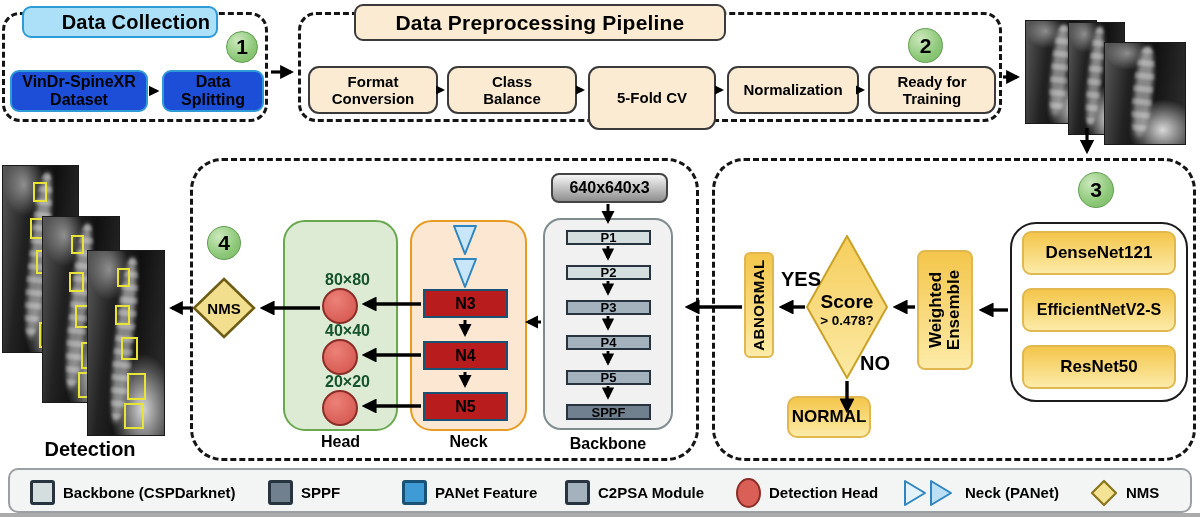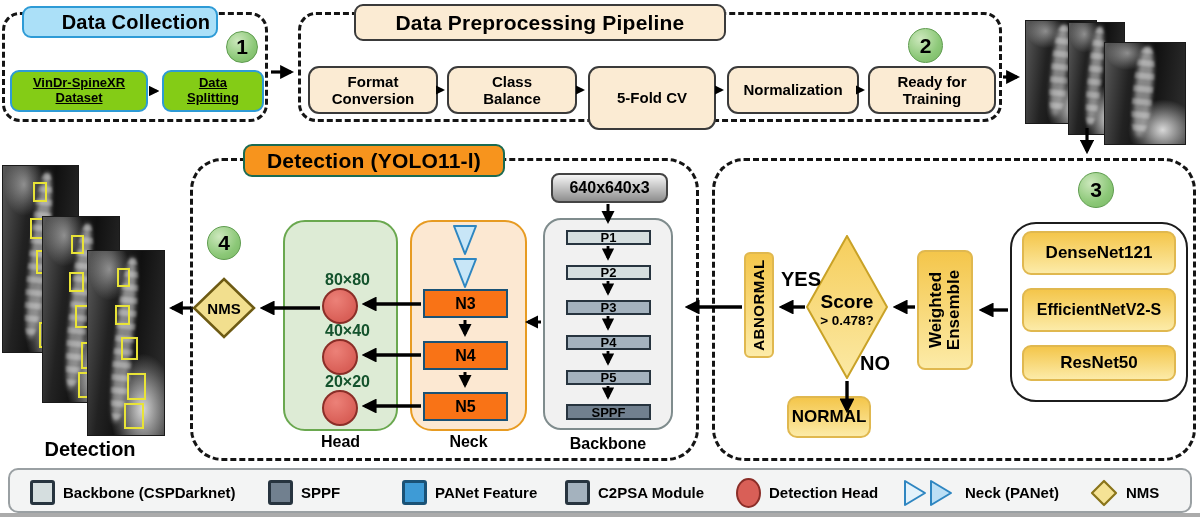--- a/index.html
+++ b/index.html
@@ -33,37 +33,37 @@
     font-size:21px; z-index:3; border:1.5px solid #5E9C4E;
     background:radial-gradient(circle at 35% 30%, #CDE8BD, #8CC878 60%, #79B763); }
   #step1 { left:226px;  top:31px;  width:32px; height:32px; }
   #step2 { left:908px;  top:28px;  width:35px; height:35px; }
   #step3 { left:1078px; top:172px; width:36px; height:36px; }
   #step4 { left:207px;  top:226px; width:34px; height:34px; }
 
   
   .node { position:absolute; display:flex; align-items:center; justify-content:center;
     text-align:center; white-space:pre-line; line-height:1.15; z-index:2; border-radius:9px; }
-  .blue-node  { background:#84cc16; border:2px solid #2E9BD6; font-size:13px;text-decoration:underline; }
+  .blue-node  { background:#1d4ed8; border:2px solid #2E9BD6; font-size:16px; }
   .cream-node { background:#FBEBD3; border:2px solid #3A3A3A; font-size:15px; border-radius:11px; }
   #vindr { left:10px;  top:70px; width:138px; height:42px; }
   #split { left:162px; top:70px; width:102px; height:42px; }
   #pp0 { left:308px; top:66px; width:130px; height:48px; }
   #pp1 { left:447px; top:66px; width:130px; height:48px; }
   #pp2 { left:588px; top:66px; width:128px; height:64px; }
   #pp3 { left:727px; top:66px; width:132px; height:48px; }
   #pp4 { left:868px; top:66px; width:128px; height:48px; }
 
   
   .gold-grad { background:linear-gradient(#F4C64B, #FCEBA8); border:2px solid #E0B84F; }
   #models-wrap { position:absolute; left:1010px; top:222px; width:178px; height:180px;
     background:#fff; border:2px solid #1c1c1c; border-radius:26px; z-index:1; }
   #model0 { left:1022px; top:231px; width:154px; height:44px; font-size:17px; }
   #model1 { left:1022px; top:288px; width:154px; height:44px; font-size:16px; }
-  #model2 { left:1022px; top:345px; width:154px; height:36px; font-size:17px; }
+  #model2 { left:1022px; top:345px; width:154px; height:44px; font-size:17px; }
   #ensemble { position:absolute; left:917px; top:250px; width:56px; height:120px; border-radius:8px; z-index:2; }
   #abnormal { position:absolute; left:744px; top:252px; width:30px; height:106px; border-radius:6px; z-index:2; }
   .vtext { position:absolute; left:50%; top:50%; width:max-content;
     transform:translate(-50%,-50%) rotate(-90deg); white-space:pre-line;
     text-align:center; line-height:1.05; }
   #ensemble .vtext { font-size:17px; }
   #abnormal .vtext { font-size:15px; letter-spacing:.5px; }
   #score-diamond { position:absolute; left:806px; top:235px; width:82px; height:144px; z-index:2; }
   .score-text { position:absolute; inset:0; display:flex; flex-direction:column;
     align-items:center; justify-content:center; padding-top:4px; }
@@ -84,21 +84,21 @@
     background:linear-gradient(#F6F6F6, #8E8E8E); border:2px solid #444; border-radius:8px; z-index:2; }
   .p-block { position:absolute; left:566px; width:85px; height:15px; display:flex;
     align-items:center; justify-content:center; font-size:13px; border:2px solid #27343F; z-index:2; }
   .p-light { background:#D5DEDF; }
   .p-mid   { background:#A4B2BE; }
   .p-sppf  { background:#71808F; }
   #p0 { top:230px; } #p1 { top:265px; } #p2 { top:300px; }
   #p3 { top:335px; } #p4 { top:370px; } #p5 { top:404px; height:16px; }
   .n-block { position:absolute; left:423px; width:85px; height:29px; display:flex;
     align-items:center; justify-content:center; font-size:16px;
-    background:#f97316; border:2px solid #1A5276; z-index:2; }
+    background:#b91c1c; border:2px solid #1A5276; z-index:2; }
   #n0 { top:289px; } #n1 { top:341px; } #n2 { top:392px; }
   .tri { position:absolute; width:26px; height:33px; z-index:2; }
   #tri0 { left:452px; top:224px; } #tri1 { left:452px; top:257px; }
   .dot { position:absolute; left:322px; width:36px; height:36px; border-radius:50%;
     background:radial-gradient(circle at 38% 32%, #EC8178, #D95F57 70%); border:2px solid #8B2E28; z-index:2; }
   #dot0 { top:288px; } #dot1 { top:339px; } #dot2 { top:390px; }
   .scale-label { position:absolute; width:60px; text-align:right; font-size:16px;
     color:#14532d; z-index:2; }
   #scale0 { left:310px; top:271px; } #scale1 { left:310px; top:322px; } #scale2 { left:310px; top:373px; }
   .group-label { position:absolute; font-size:16px; z-index:2; text-align:center; }
@@ -155,21 +155,20 @@
 
 <div class="canvas">
 
   <div class="dashed" id="dc-box"></div>
   <div class="dashed" id="pp-box"></div>
   <div class="dashed" id="det-box"></div>
   <div class="dashed" id="cls-box"></div>
 
   <div class="sec-title" id="dc-title">Data Collection</div>
   <div class="sec-title" id="pp-title">Data Preprocessing Pipeline</div>
-  <div class="sec-title" id="det-title">Detection (YOLO11-l)</div>
 
   <div class="step" id="step1">1</div>
   <div class="step" id="step2">2</div>
   <div class="step" id="step3">3</div>
   <div class="step" id="step4">4</div>
 
   <div class="node blue-node" id="vindr">VinDr-SpineXR
 Dataset</div>
   <div class="node blue-node" id="split">Data
 Splitting</div>

